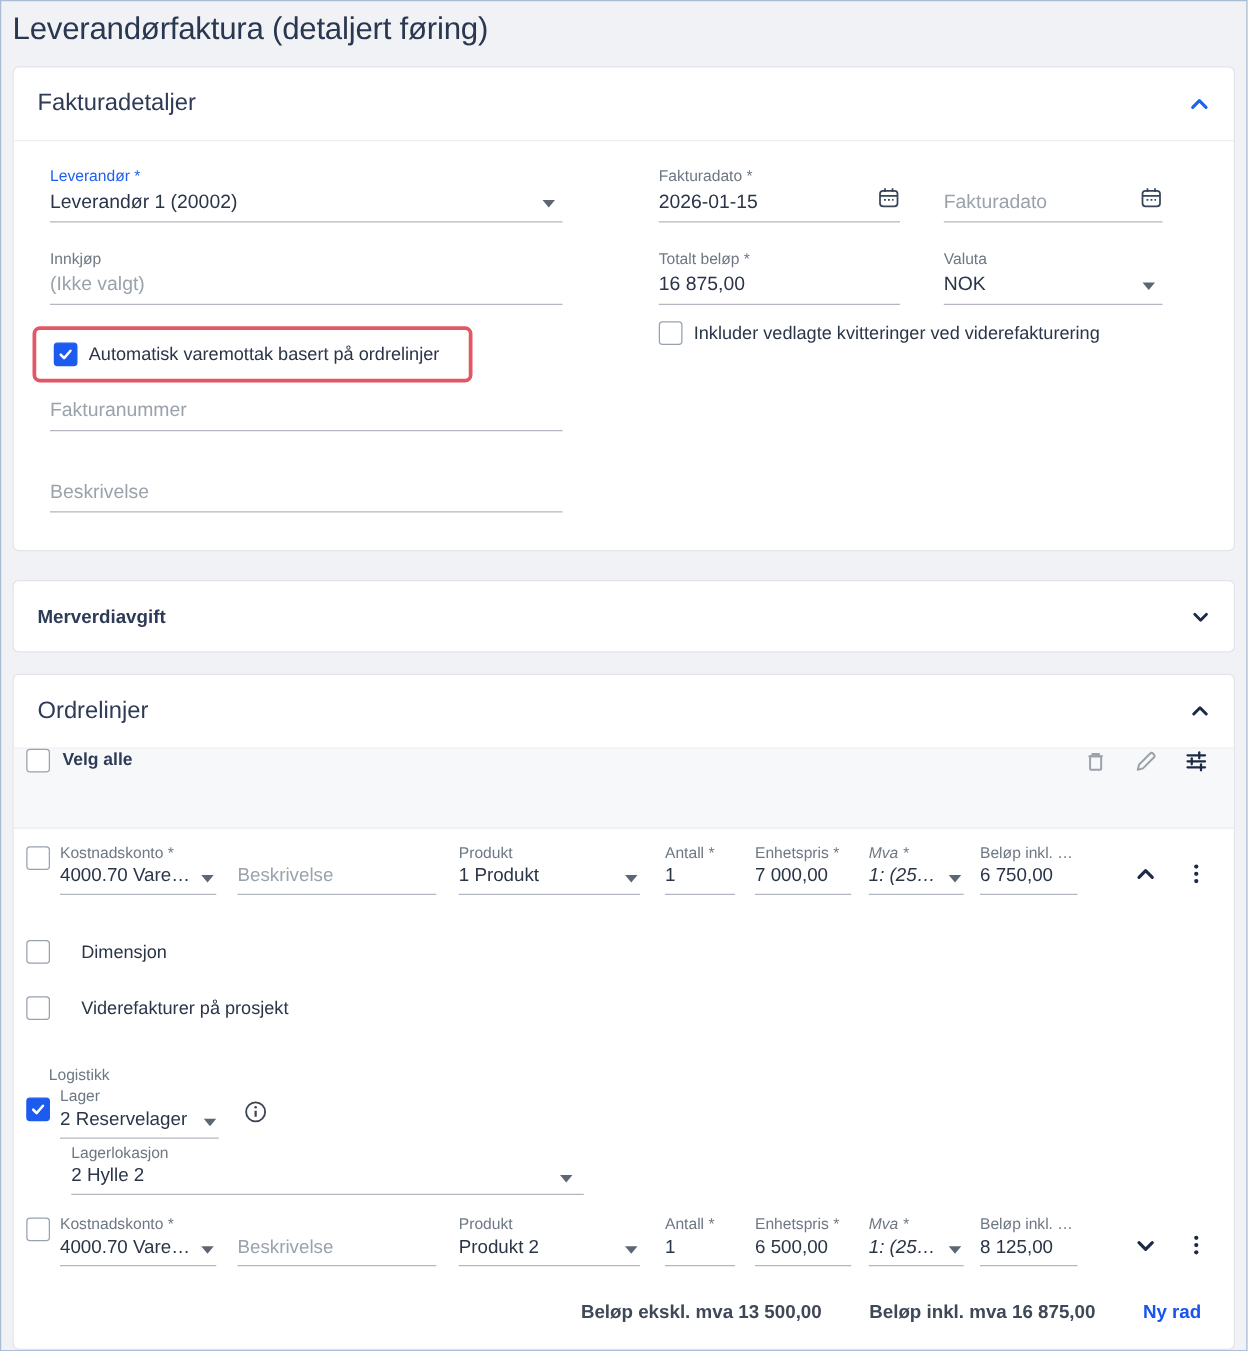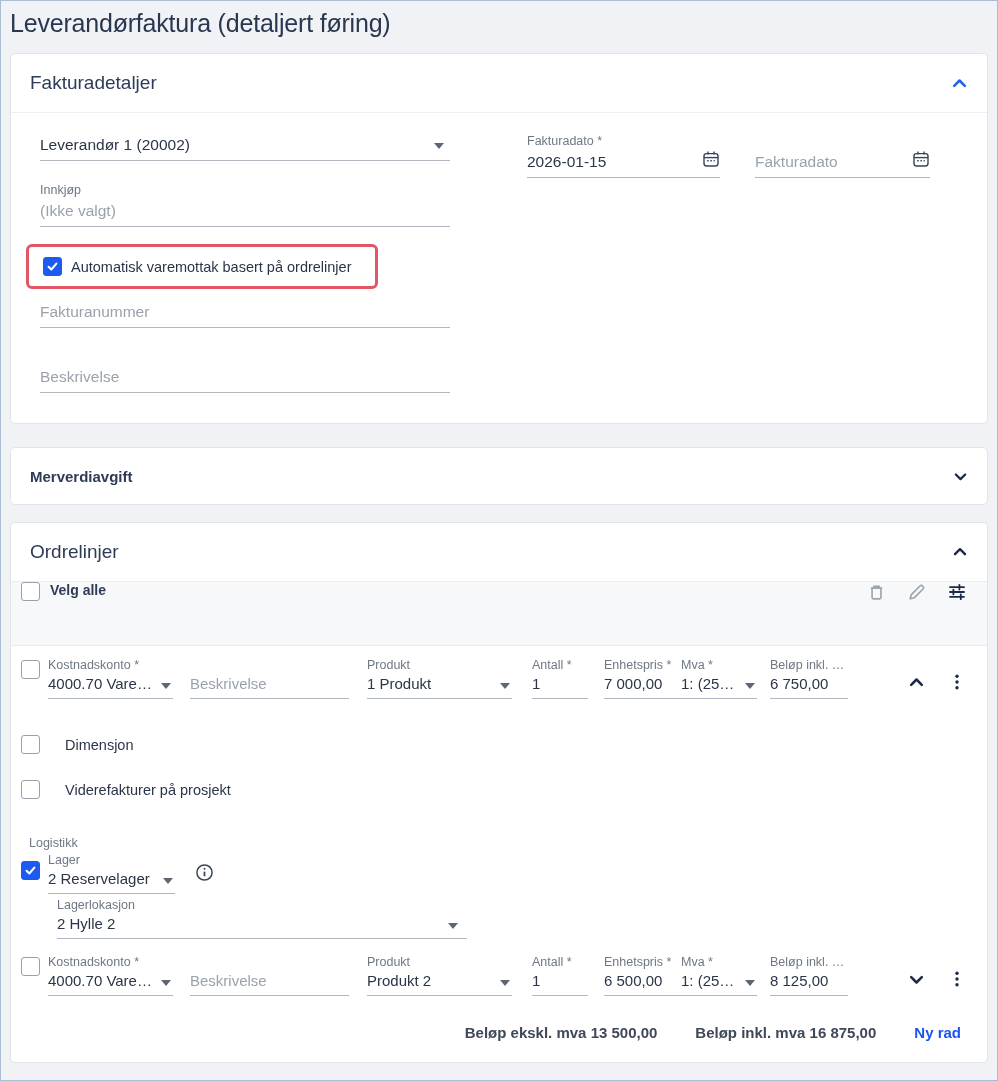--- a/index.html
+++ b/index.html
@@ -56,30 +56,30 @@
   .icon-dark{color:#1d2a45;cursor:pointer;display:flex;}
 
   .line-row{display:flex;padding:11px 10px 13px 10px;}
   .line-row .cb{margin-top:3px;margin-right:8px;}
   .rf{position:relative;border-bottom:1px solid #b3b8c0;}
   .rf .lab{font-size:12.5px;line-height:16px;color:#6e7884;white-space:nowrap;overflow:hidden;}
   .rf .val{font-size:15px;line-height:20px;padding:1px 0 4px 0;color:#2b3548;white-space:nowrap;overflow:hidden;}
   .rf.sel .val{padding-right:18px;}
   .rf .caret{position:absolute;right:2px;bottom:9px;}
   .w-konto{width:125px;} .w-beskr{width:159px;margin-left:17px;} .w-prod{width:145px;margin-left:18px;}
-  .w-ant{width:56px;margin-left:20px;} .w-enh{width:77px;margin-left:16px;} .w-mva{width:76px;}
+  .w-ant{width:56px;margin-left:20px;} .w-enh{width:77px;margin-left:16px;} .w-mva{width:76px;margin-left:14px;font-style:italic;}
   .w-bel{width:78px;margin-left:13px;}
   .row-actions{margin-left:auto;display:flex;align-items:center;gap:24px;margin-right:12px;margin-top:16px;align-self:flex-start;color:#1d2a45;}
 
   .sub{padding-left:10px;}
   .sub-row{display:flex;align-items:center;}
   .sub-row .cblabel{margin-left:25px;}
   .sub-dim{margin-top:23px;} .sub-vid{margin-top:26px;}
   .logistikk{margin-top:36px;}
-  .log-title{margin-left:8px;font-size:12.5px;line-height:16px;color:#6e7884;}
+  .log-title{margin-left:18px;font-size:12.5px;line-height:16px;color:#6e7884;}
   .lager-row{display:flex;margin-top:1px;}
   .lager-row .cb{margin:9px 8px 0 0;}
   .w-lager{width:127px;}
   .info{margin-left:20px;margin-top:11px;color:#3c4657;display:flex;}
   .w-lok{width:410px;margin-left:36px;margin-top:3px;}
   .w-lok .caret{right:9px;}
 
   .row2{margin-top:4px;}
 
   .lines-footer{display:flex;justify-content:flex-end;align-items:center;padding:15px 26px 21px;gap:38px;}
@@ -98,20 +98,21 @@
       <span class="chev blue">
         <svg width="17" height="17" viewBox="0 0 16 16">
             <path d="M3 10.2l5-5 5 5" fill="none" stroke="currentColor" stroke-width="2.4" stroke-linecap="round" stroke-linejoin="round"></path>
           </svg>
       </span>
     </div>
     <div class="p1-body">
 
       <div>
         <div class="f">
+          <div class="lab blue">Leverandør *</div>
           <div class="val">Leverandør 1 (20002)</div>
           <span class="caret"></span>
         </div>
         <div class="f mt21">
           <div class="lab">Innkjøp</div>
           <div class="val ph">(Ikke valgt)</div>
         </div>
         <div class="redbox">
           <span class="cb checked">
             <svg width="13" height="13" viewBox="0 0 14 14">
@@ -150,20 +151,35 @@
               <svg width="18" height="18" viewBox="0 0 18 18" fill="none" stroke="currentColor" stroke-width="1.4">
                   <rect x="2" y="3.6" width="14" height="12.4" rx="2.4"></rect>
                   <line x1="2" y1="7.6" x2="16" y2="7.6"></line>
                   <line x1="6" y1="1.6" x2="6" y2="4.6"></line>
                   <line x1="12" y1="1.6" x2="12" y2="4.6"></line>
                   <line x1="5.2" y1="10.8" x2="12.8" y2="10.8" stroke-dasharray="1.5 1.7"></line>
                 </svg>
             </span>
           </div>
         </div>
+        <div class="rrow mt21">
+          <div class="f fa">
+            <div class="lab">Totalt beløp *</div>
+            <div class="val">16 875,00</div>
+          </div>
+          <div class="f fb">
+            <div class="lab">Valuta</div>
+            <div class="val">NOK</div>
+            <span class="caret"></span>
+          </div>
+        </div>
+        <div class="cbrow">
+          <span class="cb"></span>
+          <span class="cblabel">Inkluder vedlagte kvitteringer ved viderefakturering</span>
+        </div>
       </div>
     </div>
   </section>
 
   <div class="gap23"></div>
 
   <section class="panel">
     <div class="panel-head sm">
       <span class="panel-title sm">Merverdiavgift</span>
       <span class="chev dark">

